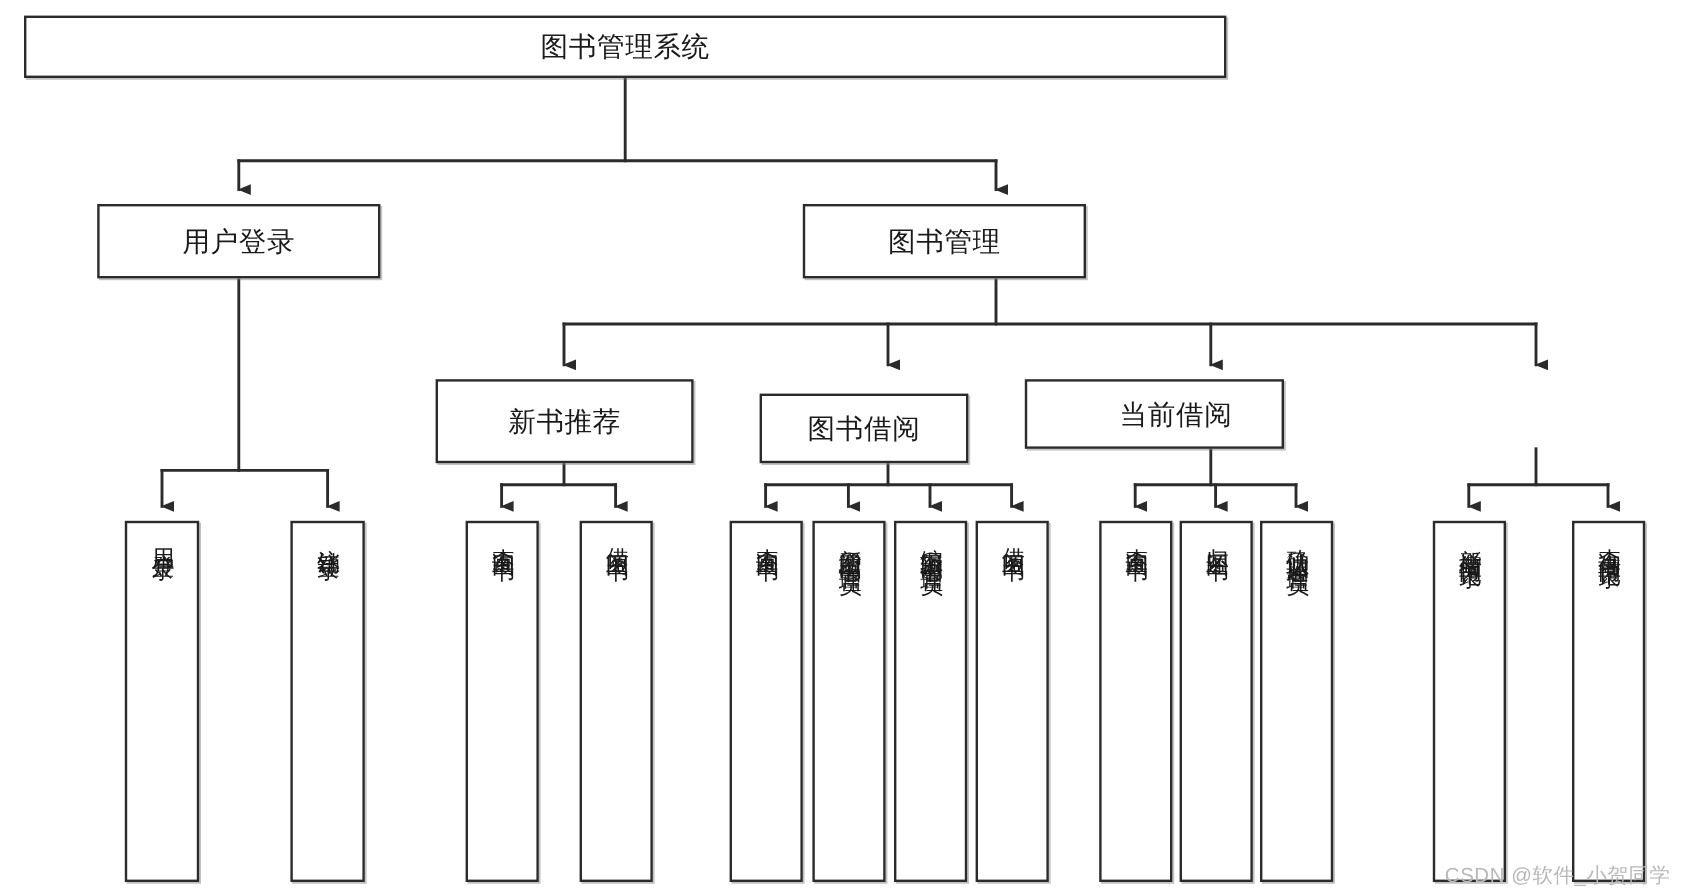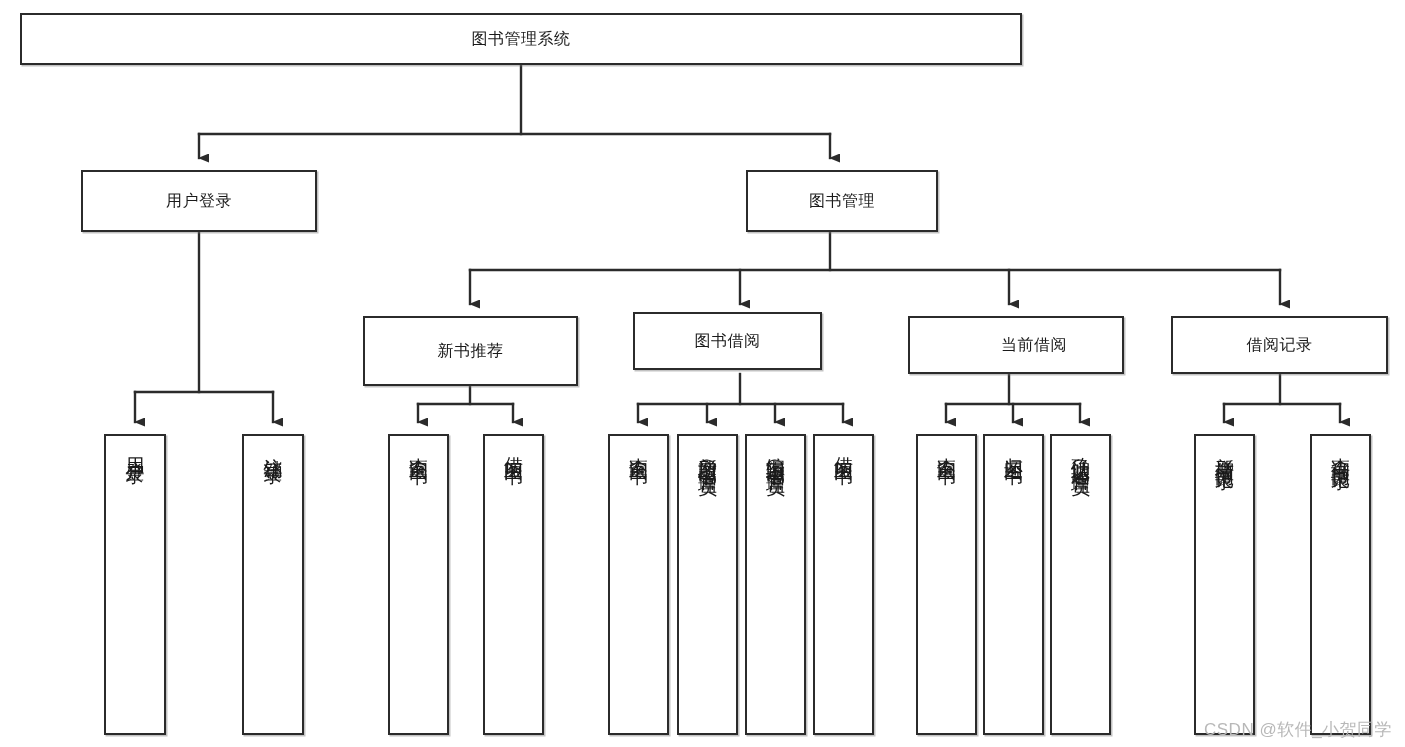--- a/index.html
+++ b/index.html
@@ -31,21 +31,21 @@
     background: #ffffff;
     border: 2px solid #2b2b2b;
     box-shadow: 1.5px 1.5px 0 0 rgba(120,120,120,0.45);
     display: flex;
     align-items: center;
     justify-content: center;
     overflow: hidden;
   }
   .node-label {
     color: #1a1a1a;
-    font-size: 16px;
+    font-size: 23px;
     line-height: 1.15;
     letter-spacing: 0.5px;
     white-space: nowrap;
     text-align: center;
   }
   .node-box.vertical {
     align-items: flex-start;
     padding-top: 6px;
   }
   .node-box.vertical .node-label {
@@ -122,35 +122,32 @@
     </g>
   </svg>
 
   <div class="node-box" id="node-root" style="left: 20px; top: 13px; width: 1002px; height: 52px;">
     <span class="node-label">图书管理系统</span>
   </div>
 
   <div class="node-box" id="node-l2-0" style="left: 81px; top: 170px; width: 236px; height: 62px;">
     <span class="node-label">用户登录</span>
   </div>
-  <div class="node-box" id="node-l2-1" style="left: 746px; top: 170px; width: 192px; height: 62px;">
+  <div class="node-box" id="node-l2-1" style="left: 669px; top: 170px; width: 236px; height: 62px;">
     <span class="node-label">图书管理</span>
   </div>
 
   <div class="node-box" id="node-l3-0" style="left: 363px; top: 316px; width: 215px; height: 70px;">
     <span class="node-label">新书推荐</span>
   </div>
-  <div class="node-box" id="node-l3-1" style="left: 633px; top: 312px; width: 189px; height: 58px;">
+  <div class="node-box" id="node-l3-1" style="left: 633px; top: 328px; width: 174px; height: 58px;">
     <span class="node-label">图书借阅</span>
   </div>
-  <div class="node-box" id="node-l3-2" style="left: 908px; top: 316px; width: 216px; height: 58px; padding-left: 36px;">
+  <div class="node-box" id="node-l3-2" style="left: 854px; top: 316px; width: 216px; height: 58px; padding-left: 36px;">
     <span class="node-label">当前借阅</span>
-  </div>
-  <div class="node-box" id="node-l3-3" style="left: 1171px; top: 316px; width: 217px; height: 58px;">
-    <span class="node-label">借阅记录</span>
   </div>
 
   <div class="node-box vertical" id="node-leaf-0" style="left: 104px; top: 434px; width: 62px; height: 301px;">
     <span class="node-label">用户登录</span>
   </div>
   <div class="node-box vertical" id="node-leaf-1" style="left: 242px; top: 434px; width: 62px; height: 301px;">
     <span class="node-label">注销登录</span>
   </div>
 
   <div class="node-box vertical" id="node-leaf-2" style="left: 388px; top: 434px; width: 61px; height: 301px;">

